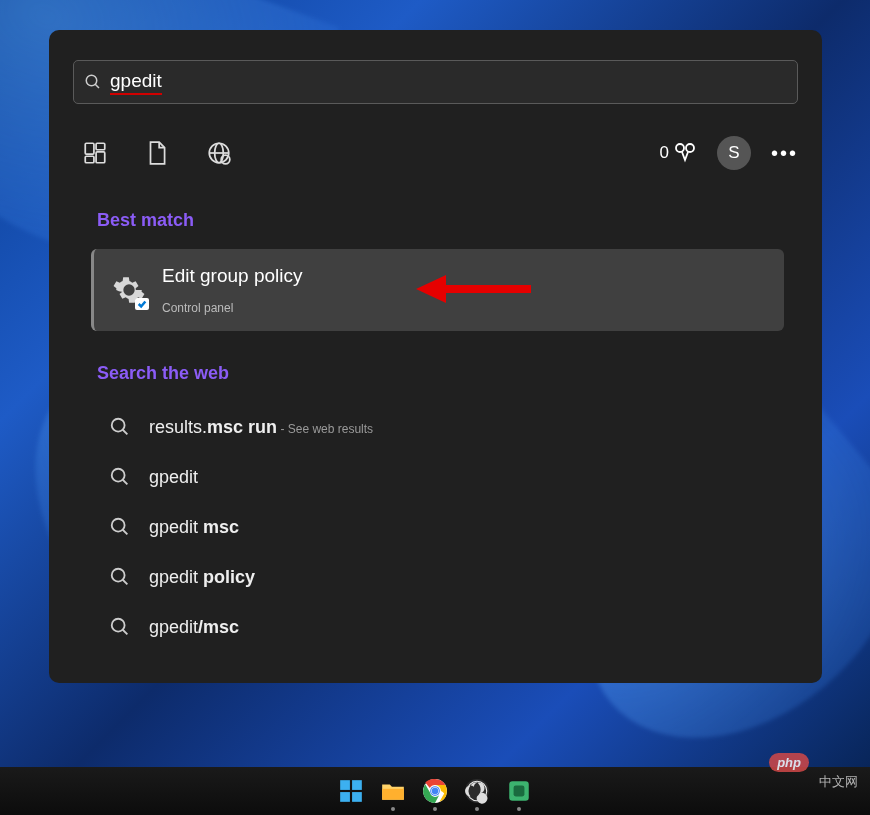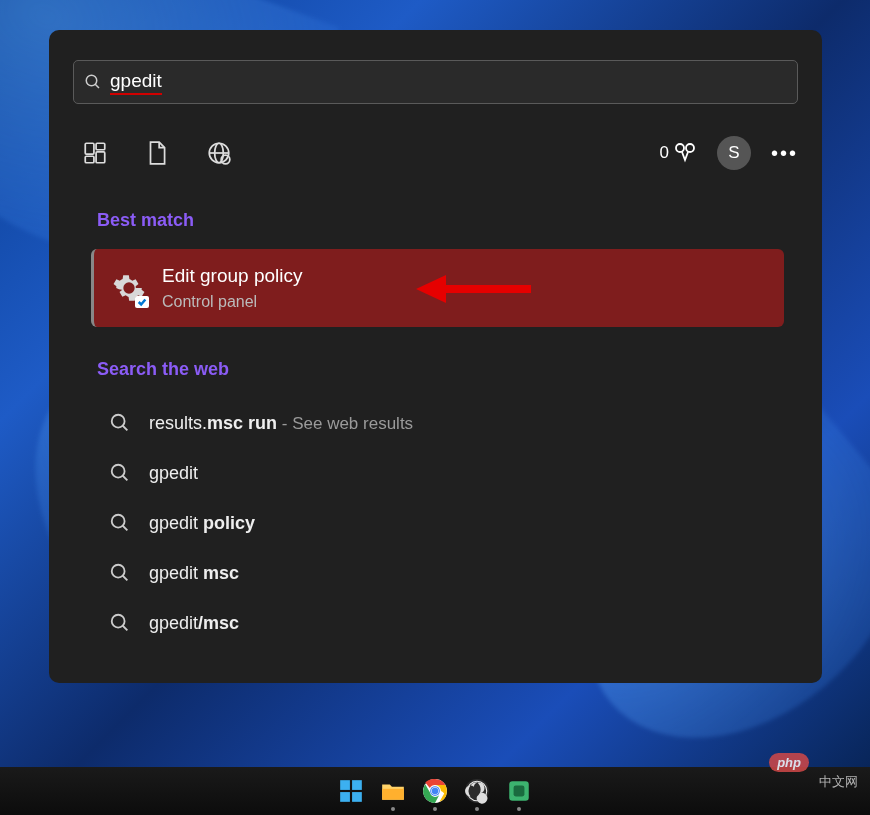--- a/index.html
+++ b/index.html
@@ -52,51 +52,51 @@
     .filter-icon svg { width: 26px; height: 26px; stroke: #ddd; fill: none; stroke-width: 1.6; }
     .filter-right { margin-left: auto; display: flex; align-items: center; gap: 20px; }
     .rewards { display: flex; align-items: center; gap: 4px; font-size: 17px; color: #fff; }
     .avatar-circle { width: 34px; height: 34px; border-radius: 50%; background: #555; color: #fff; display: flex; align-items: center; justify-content: center; font-size: 17px; }
     .more-dots { font-size: 20px; color: #fff; letter-spacing: 2px; }
 
     .section-heading { font-size: 18px; font-weight: 600; color: #8b5cf6; margin: 32px 0 18px 48px; }
 
     .best-match-item {
       margin: 0 38px 0 42px;
-      background: #7f1d1d;
+      background: #404040;
       border-radius: 6px;
       padding: 16px 18px;
       display: flex;
       align-items: center;
       gap: 16px;
       position: relative;
       border-left: 3px solid #888;
     }
     .best-match-item .bm-icon { width: 34px; height: 34px; position: relative; }
     .bm-icon .gear { fill: #d8d8d8; }
     .bm-check { position: absolute; right: -3px; bottom: -3px; width: 14px; height: 12px; background: #fff; border-radius: 2px; display:flex;align-items:center;justify-content:center; }
     .bm-check svg { width: 10px; height: 10px; stroke: #0078d4; stroke-width: 3; fill:none; }
     .bm-title { font-size: 19px; color: #fff; }
-    .bm-subtitle { font-size: 16px; color: #bbb; margin-top: 6px; }
+    .bm-subtitle { font-size: 12px; color: #bbb; margin-top: 14px; }
 
     .arrow-annotation { position: absolute; left: 322px; top: 10px; pointer-events:none; }
 
     .web-list { margin: 0 38px 0 42px; }
     .web-item {
       display: flex;
       align-items: center;
       gap: 18px;
       padding: 14px 18px;
       border-radius: 6px;
       font-size: 18px;
       color: #eee;
     }
     .web-item .icon-search-sm { width: 22px; height: 22px; stroke: #ccc; stroke-width: 2; fill: none; }
     .web-item .label b { font-weight: 700; }
-    .web-item .suffix { color: #9a9a9a; font-size: 17px; }
+    .web-item .suffix { color: #9a9a9a; font-size: 12px; }
 
     .taskbar {
       position: absolute;
       bottom: 0;
       left: 0;
       width: 870px;
       height: 48px;
       background: linear-gradient(180deg, #1a1a1a 0%, #0c0c0c 100%);
       display: flex;
       align-items: center;
@@ -207,28 +207,28 @@
           <circle cx="10" cy="10" r="7"></circle>
           <line x1="20" y1="20" x2="15" y2="15"></line>
         </svg>
       <span class="label"><span>gpedit</span><b></b><span class="suffix"></span></span>
     </div>
     <div class="web-item">
       <svg class="icon-search-sm" viewBox="0 0 24 24">
           <circle cx="10" cy="10" r="7"></circle>
           <line x1="20" y1="20" x2="15" y2="15"></line>
         </svg>
+      <span class="label"><span>gpedit </span><b>msc</b><span class="suffix"></span></span>
+    </div>
+    <div class="web-item">
+      <svg class="icon-search-sm" viewBox="0 0 24 24">
+          <circle cx="10" cy="10" r="7"></circle>
+          <line x1="20" y1="20" x2="15" y2="15"></line>
+        </svg>
       <span class="label"><span>gpedit </span><b>policy</b><span class="suffix"></span></span>
-    </div>
-    <div class="web-item">
-      <svg class="icon-search-sm" viewBox="0 0 24 24">
-          <circle cx="10" cy="10" r="7"></circle>
-          <line x1="20" y1="20" x2="15" y2="15"></line>
-        </svg>
-      <span class="label"><span>gpedit </span><b>msc</b><span class="suffix"></span></span>
     </div>
     <div class="web-item">
       <svg class="icon-search-sm" viewBox="0 0 24 24">
           <circle cx="10" cy="10" r="7"></circle>
           <line x1="20" y1="20" x2="15" y2="15"></line>
         </svg>
       <span class="label"><span>gpedit</span><b>/msc</b><span class="suffix"></span></span>
     </div>
   </div>
 </div>

